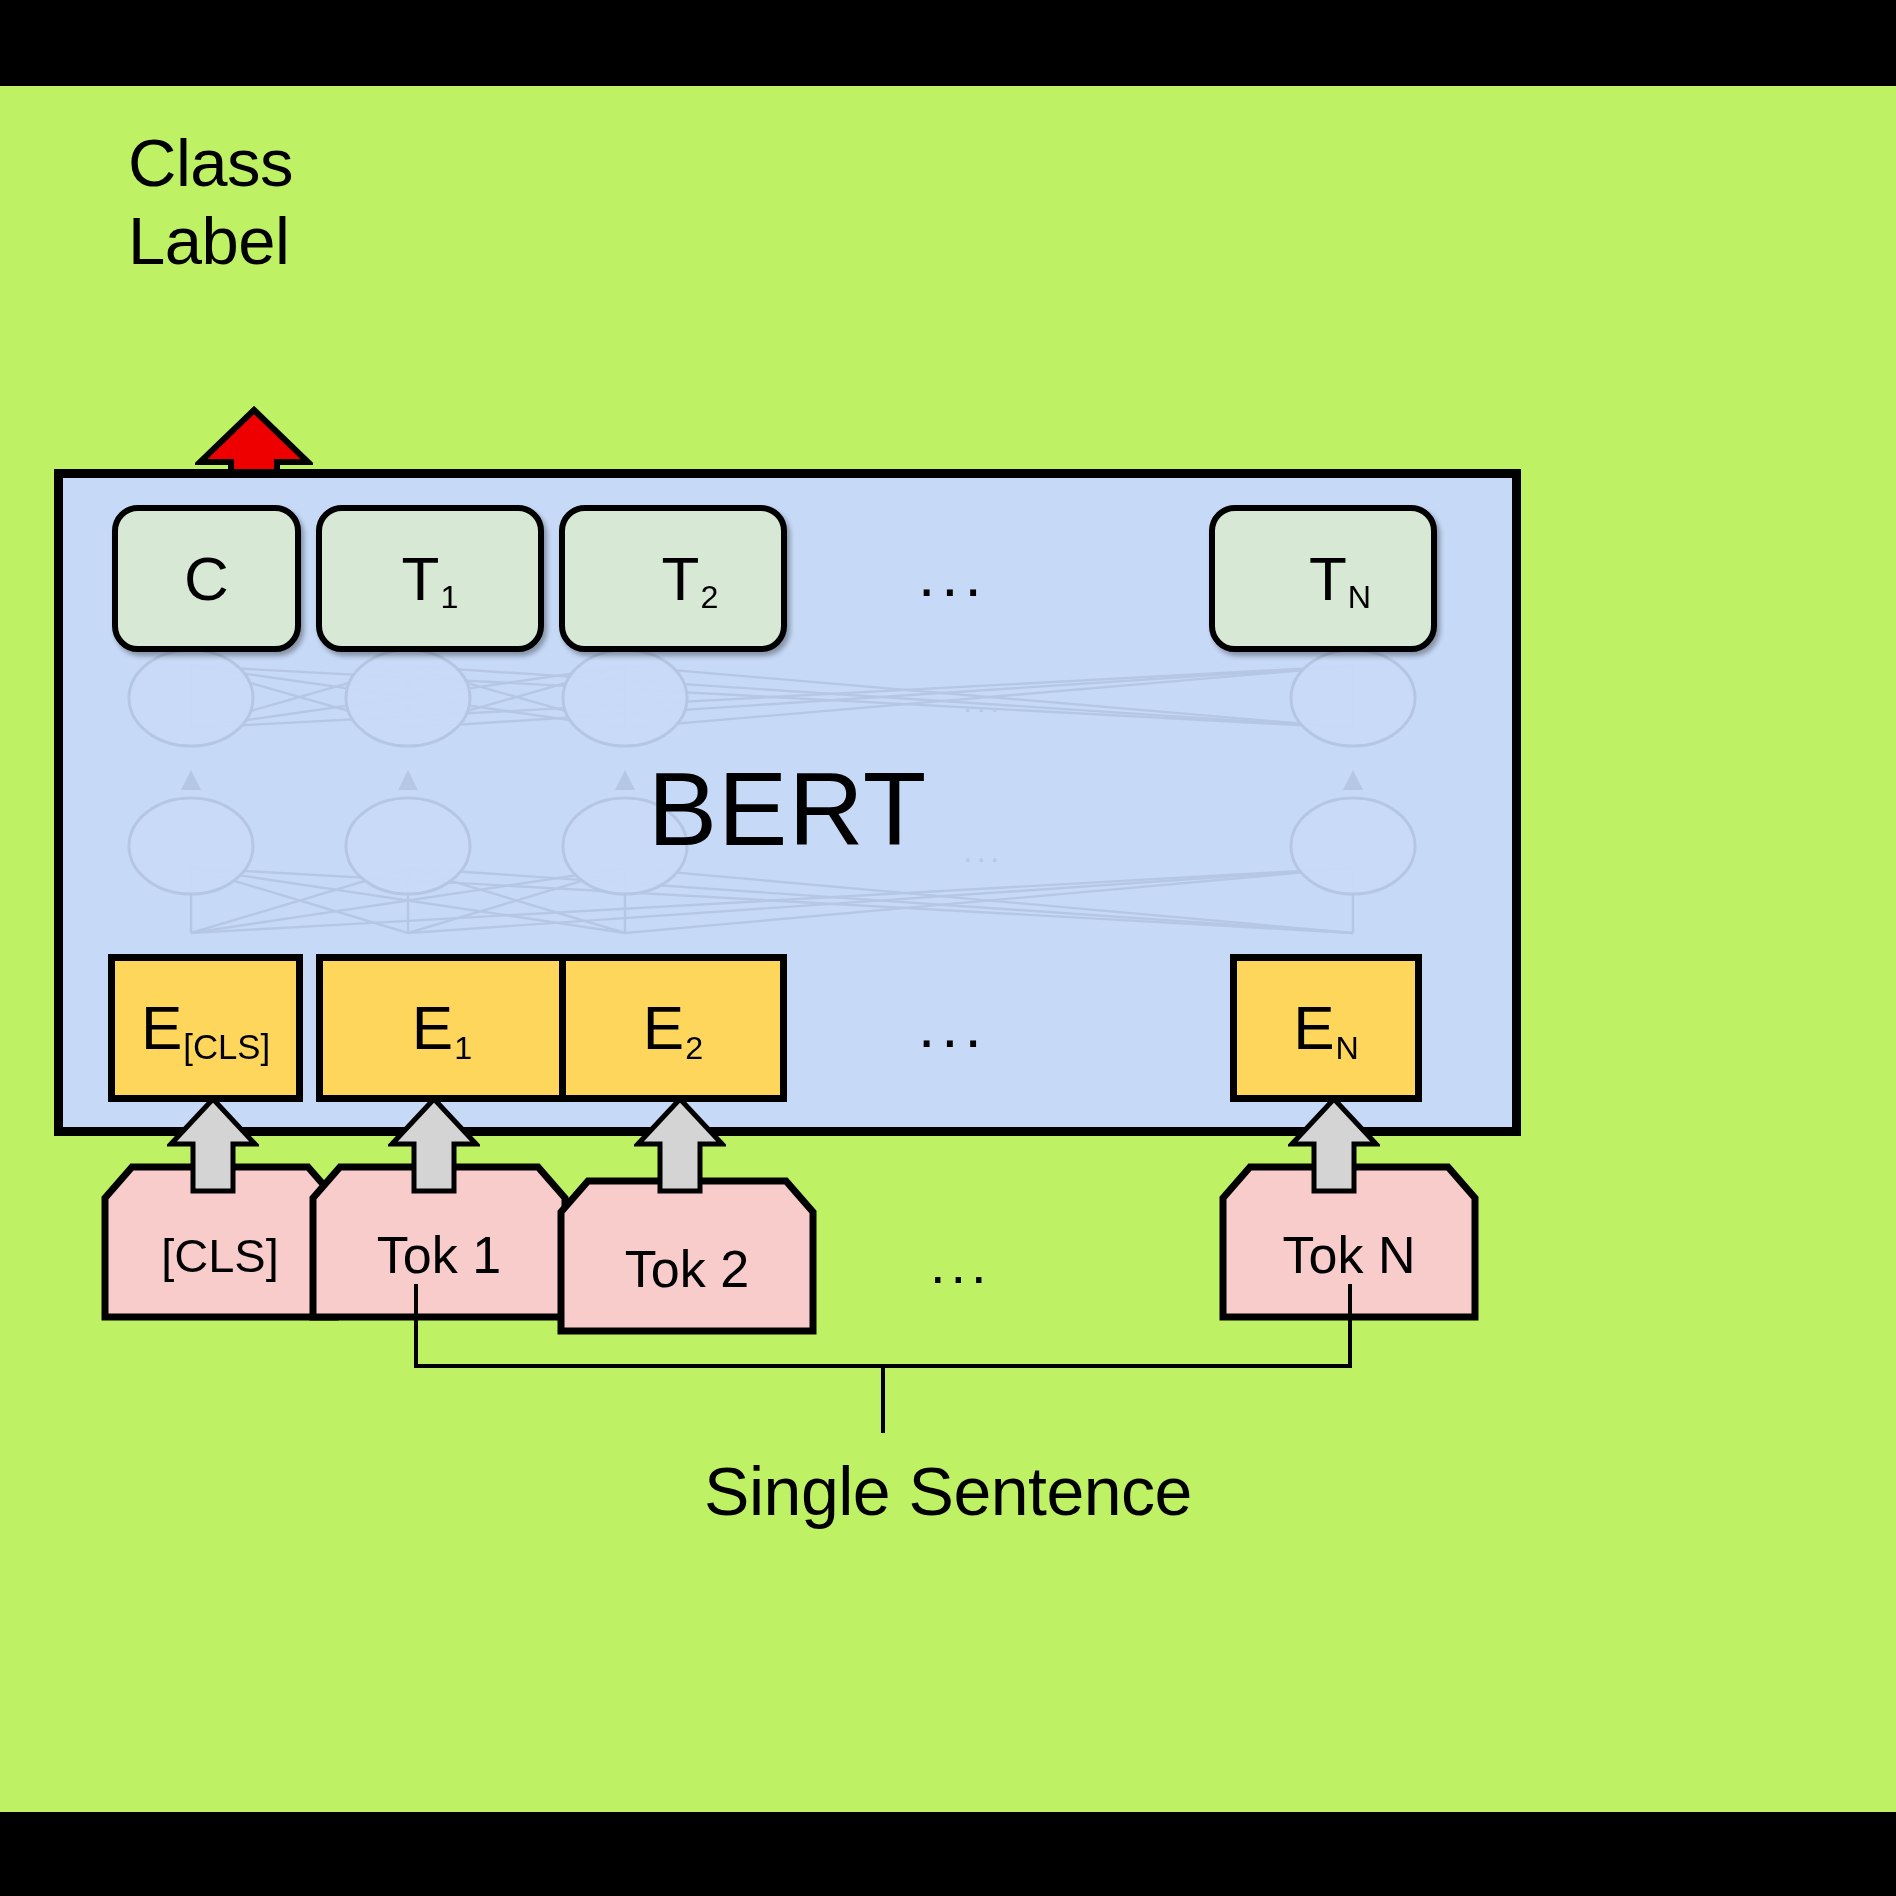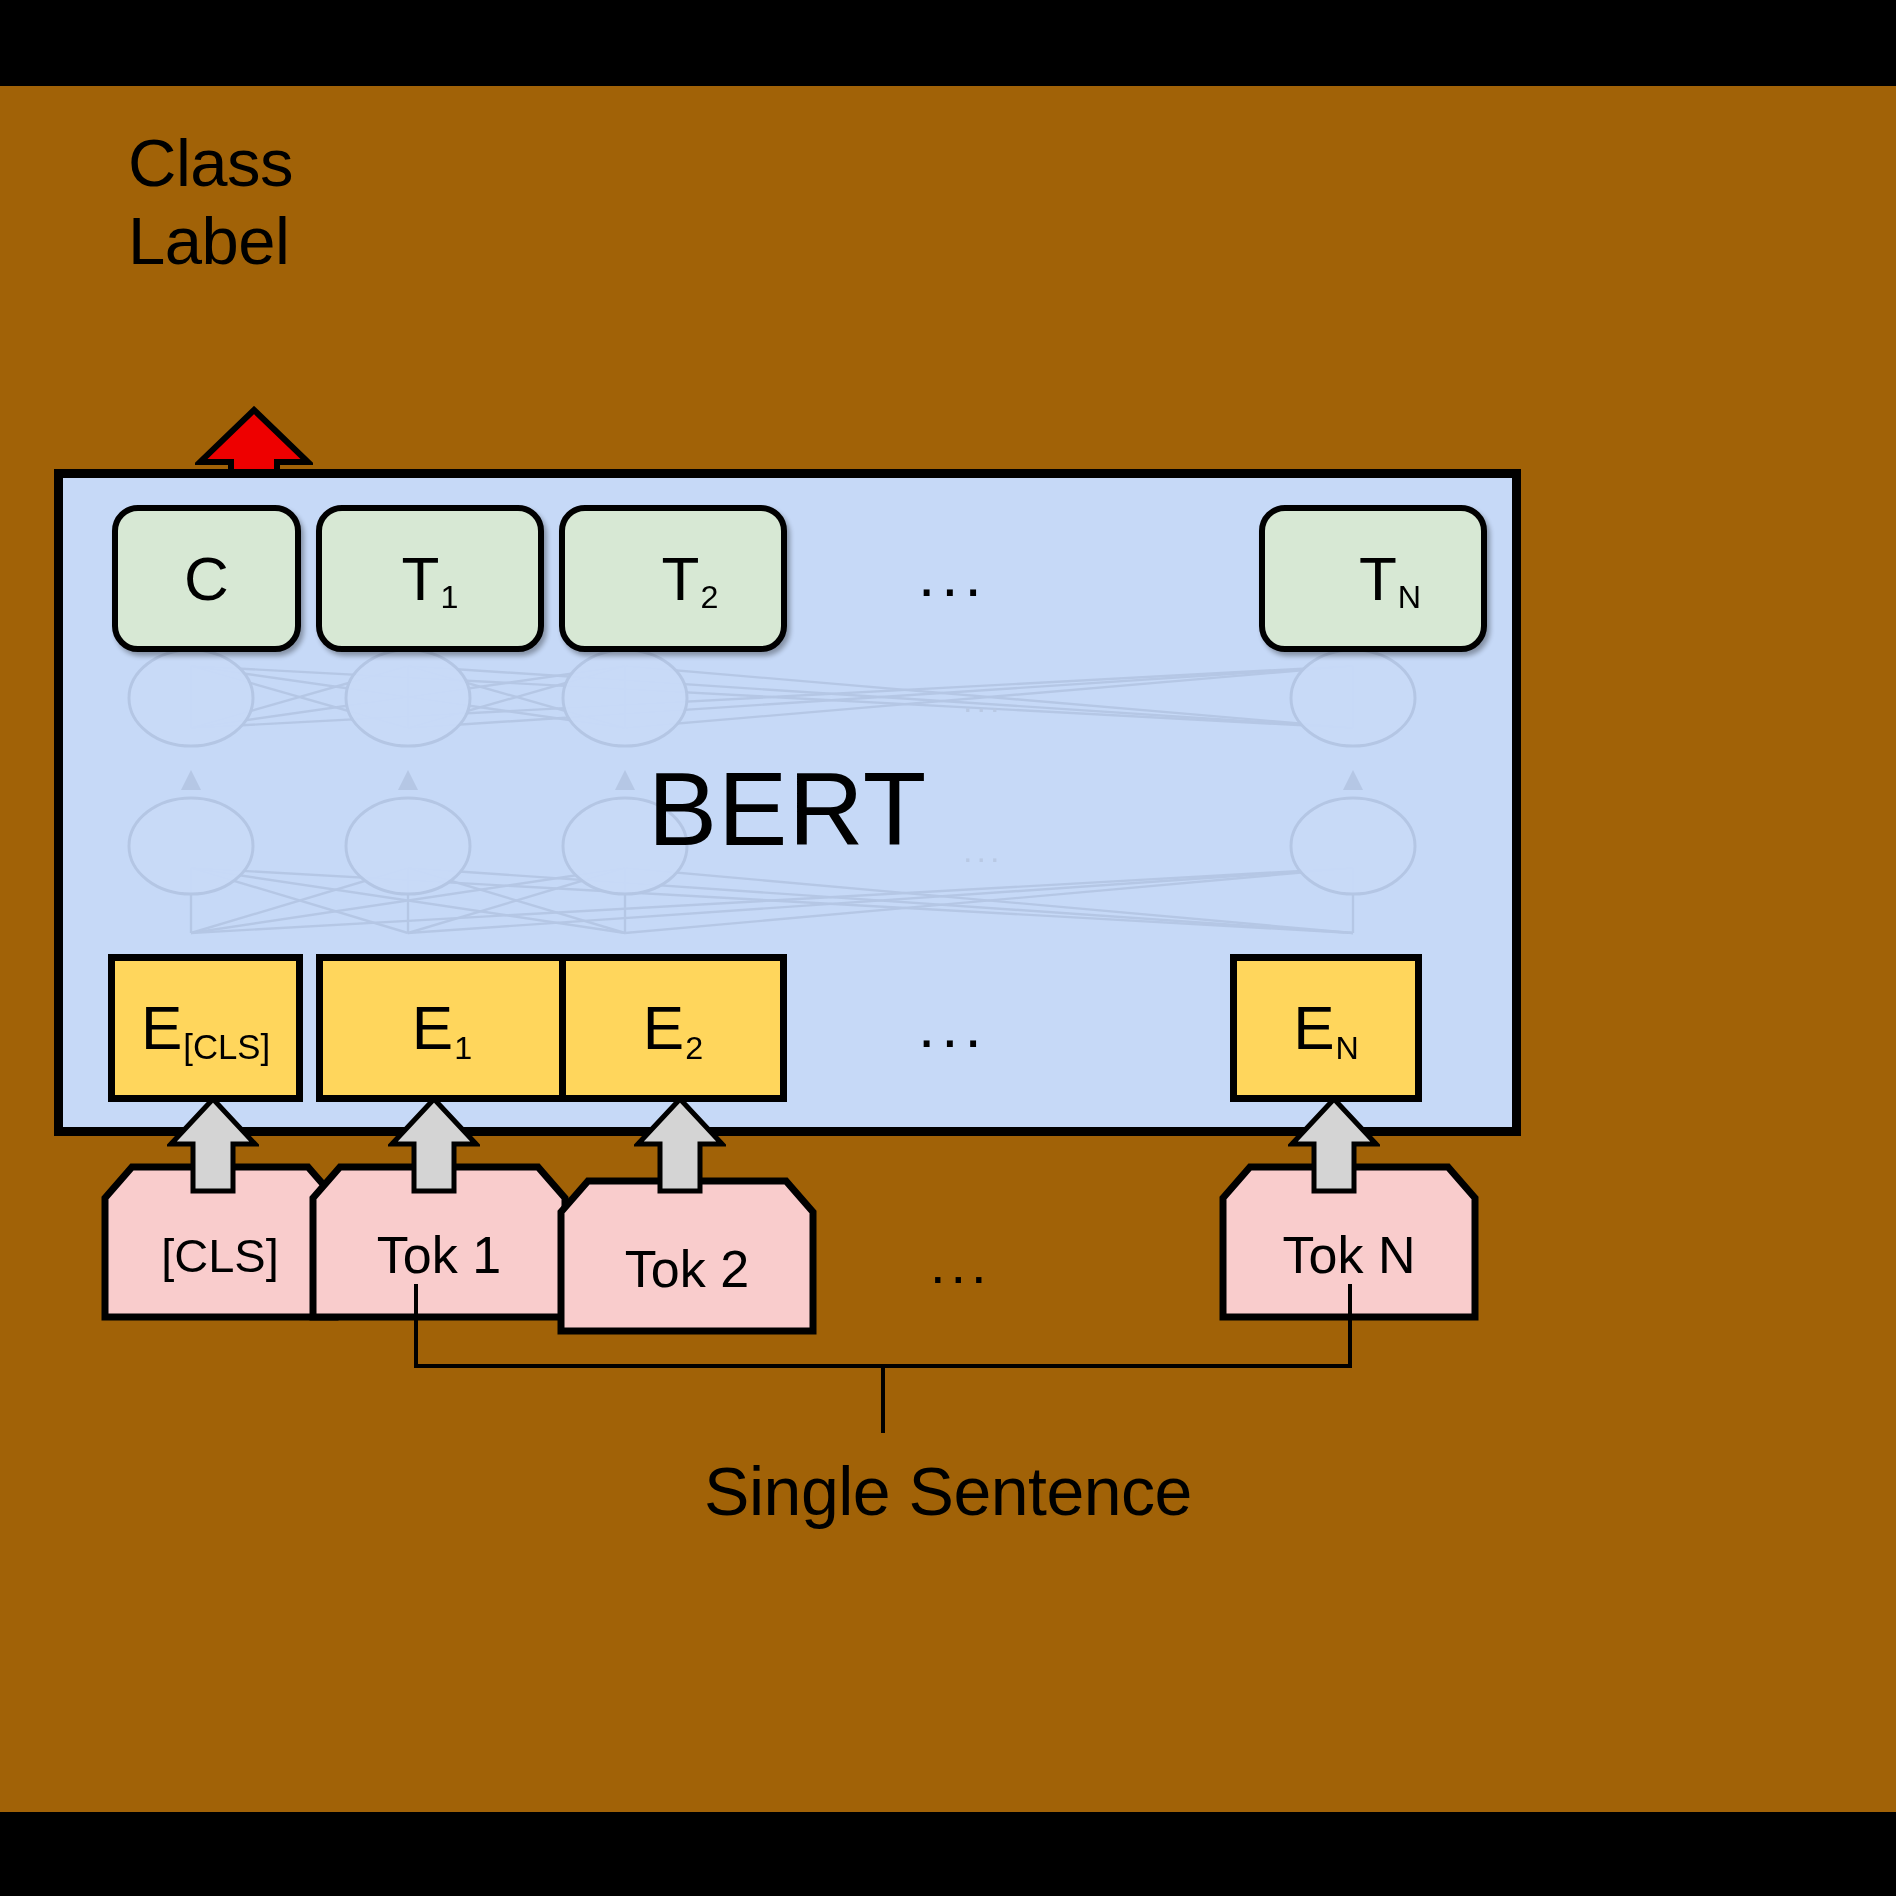--- a/index.html
+++ b/index.html
@@ -28,21 +28,21 @@
   }
   #bar-top { top: 0; height: 86px; }
   #bar-bottom { top: 1812px; height: 84px; }
 
   #canvas {
     position: absolute;
     left: 0;
     top: 86px;
     width: 1896px;
     height: 1726px;
-    background: #a16207;
+    background: #bef264;
     overflow: hidden;
   }
 
   
   #class-label {
     position: absolute;
     left: 128px;
     top: 38px;
     width: 320px;
     font-size: 67px;
@@ -319,21 +319,21 @@
 
       <div class="green-cell" style="left:49px;  width:189px;">
         <span class="lab">C</span>
       </div>
       <div class="green-cell" style="left:253px; width:228px;">
         <span class="lab">T<sub>1</sub></span>
       </div>
       <div class="green-cell" style="left:496px; width:228px;padding-left:34px;">
         <span class="lab">T<sub>2</sub></span>
       </div>
-      <div class="green-cell" style="left:1196px; width:228px;padding-left:34px;">
+      <div class="green-cell" style="left:1146px; width:228px;padding-left:34px;">
         <span class="lab">T<sub>N</sub></span>
       </div>
 
       <div class="ellipsis" style="left:855px; top:66px;">...</div>
 
       <div class="ellipsis-small" style="left:900px; top:205px;">...</div>
       <div class="ellipsis-small" style="left:900px; top:355px;">...</div>
 
       <div id="bert-title">BERT</div>
 

